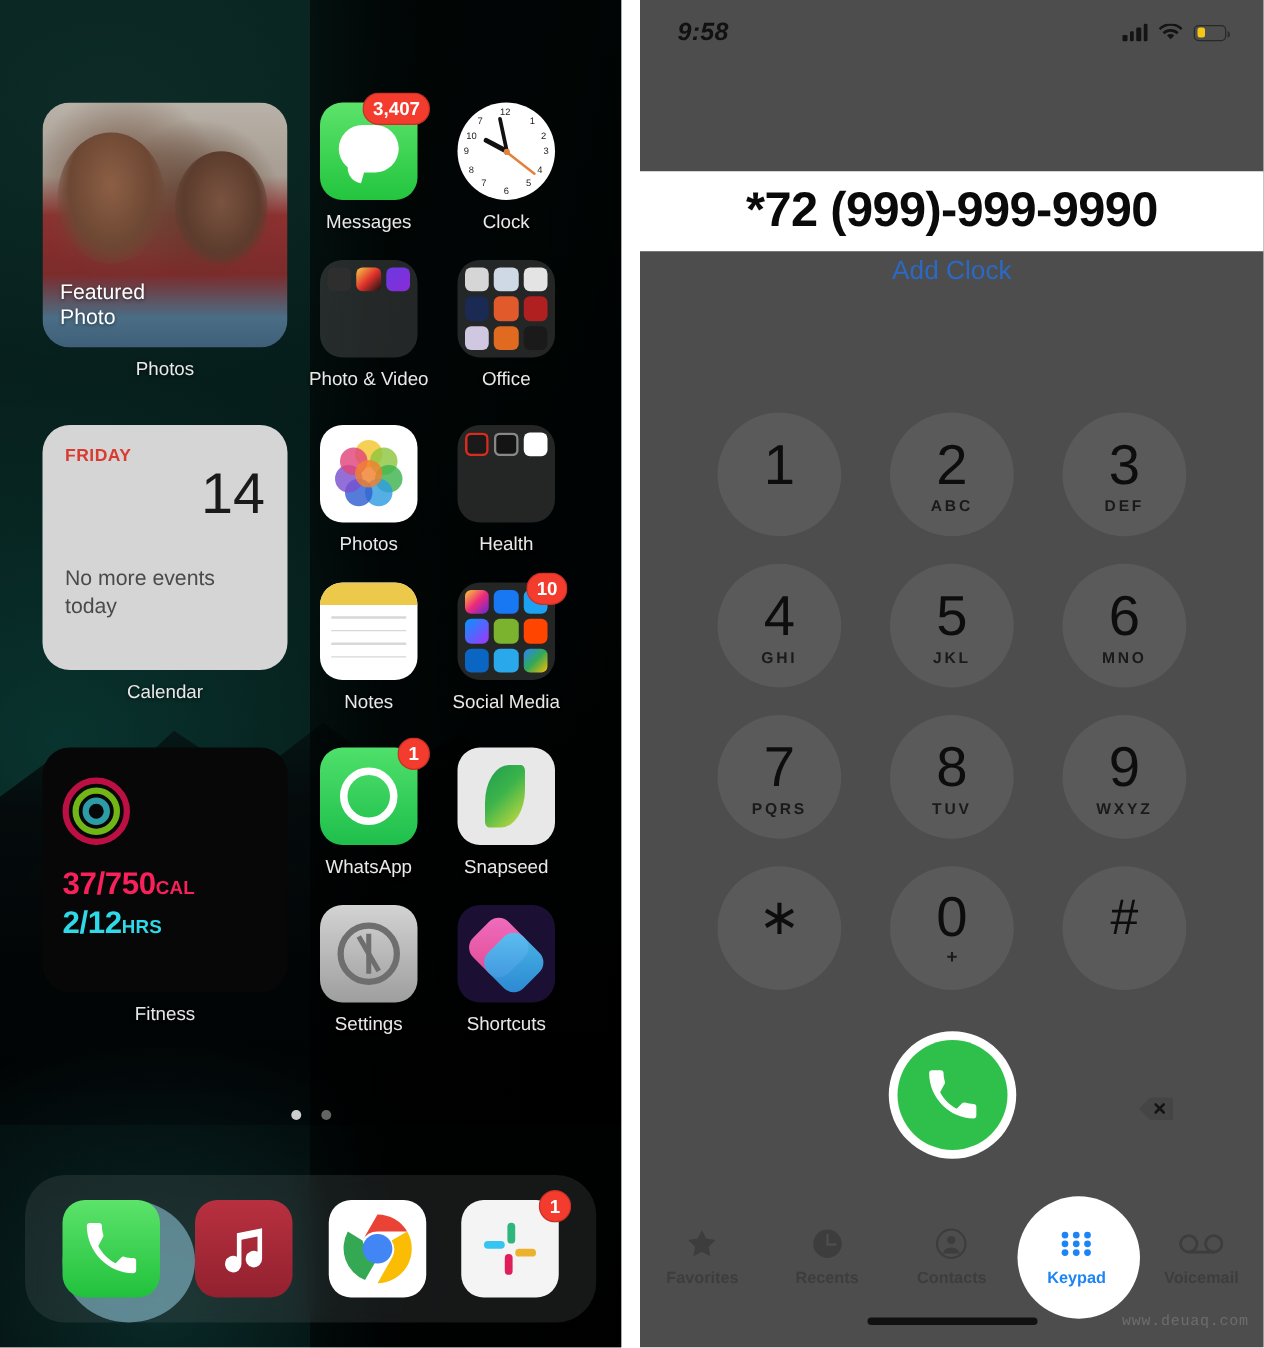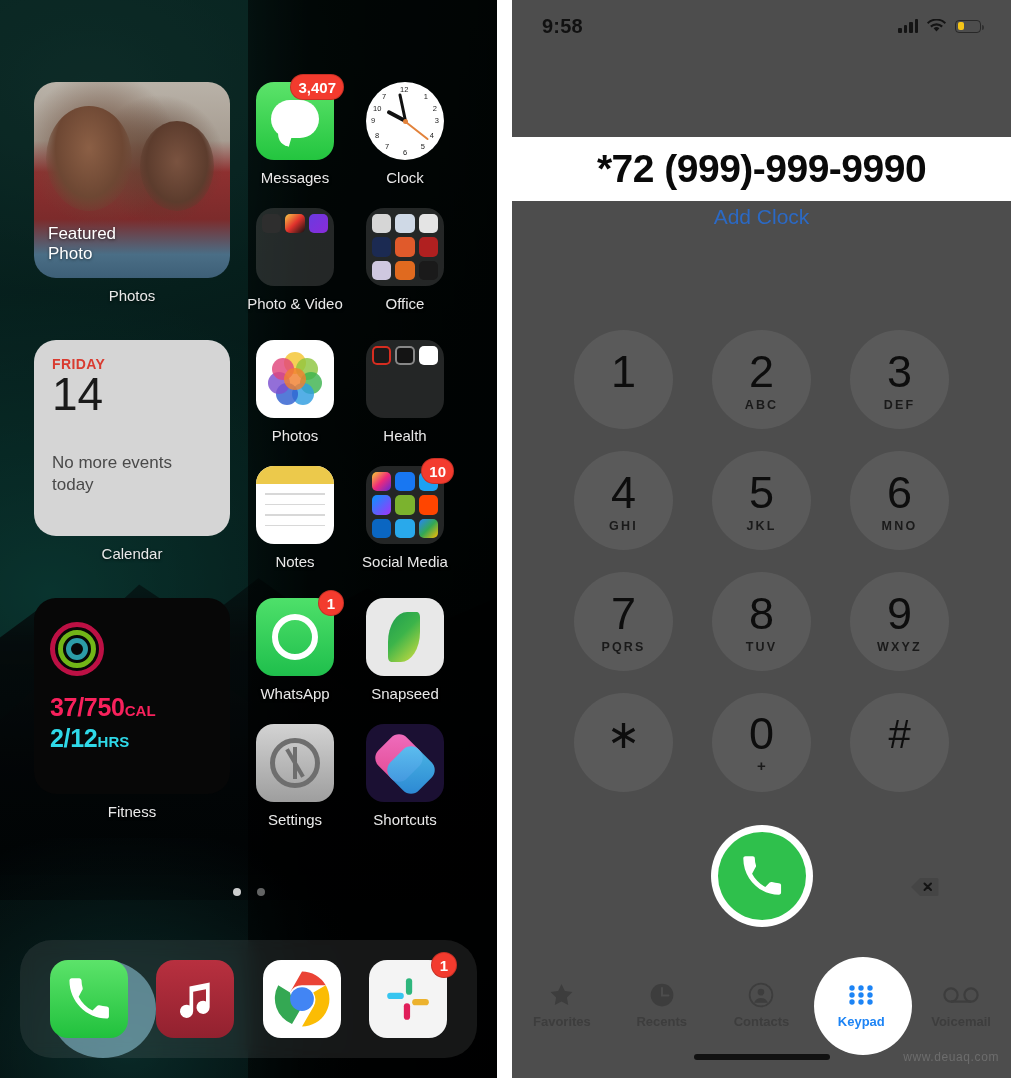--- a/index.html
+++ b/index.html
@@ -93,21 +93,21 @@
     content:""; position:absolute; right:8%; top:20%; width:38%; height:46%;
     background:radial-gradient(ellipse at 50% 45%, #7a5340 0%, #5c3c2d 58%, rgba(50,34,26,0) 80%);
     border-radius:50%;
   }
   .photo-label {
     position:absolute; left:14px; bottom:14px; color:#fff; font-size:17px;
     line-height:1.18; font-weight:500; text-shadow:0 1px 3px rgba(0,0,0,.55); z-index:3;
   }
   .w-cal { width:196px; height:196px; margin-left:34px; background:#d5d5d5; padding:16px 18px; }
   .cal-day { color:#d93b30; font-size:14px; font-weight:700; letter-spacing:.4px; }
-  .cal-num { color:#1a1a1a; font-size:46px; font-weight:400; line-height:1.05; margin-top:-2px; }
+  .cal-num { color:#1a1a1a; font-size:46px; font-weight:400; line-height:1.05; margin-top:-2px;text-align:right; }
   .cal-note { color:#4a4a4a; font-size:17px; line-height:1.28; margin-top:34px; }
 
   .w-fit { width:196px; height:196px; margin-left:34px; background:#070707; padding:24px 16px; }
   .rings { width:54px; height:54px; position:relative; margin-bottom:16px; }
   .ring { position:absolute; border-radius:50%; }
   .r1 { inset:0; border:5px solid rgba(250,20,90,.75); }
   .r2 { inset:8px; border:5px solid rgba(160,255,30,.7); }
   .r3 { inset:16px; border:5px solid rgba(60,220,235,.7); }
   .fit-line { font-size:25px; font-weight:700; line-height:1.22; letter-spacing:-.3px; }
   .fit-line small { font-size:15px; font-weight:700; letter-spacing:.1px; }
@@ -189,21 +189,21 @@
   }
   .dock-item { position:relative; display:flex; align-items:center; justify-content:center; width:106px; height:98px; }
 
   
   .phone-panel {
     position:absolute; left:512px; top:0; width:499px; height:1078px;
     background:#4d4d4d; overflow:hidden;
   }
   .statusbar-r {
     position:absolute; left:0; top:0; width:499px; height:52px;
-    display:flex; align-items:center; justify-content:space-between; padding:0 30px; z-index:4;
+    display:flex; align-items:center; justify-content:space-between; padding:0 30px; z-index:4;font-style:italic;
   }
   .number-band {
     position:absolute; left:0; top:137px; width:499px; height:64px;
     background:#ffffff; display:flex; align-items:center; justify-content:center; z-index:3;
   }
   .number-text { color:#0a0a0a; font-size:39px; font-weight:600; letter-spacing:-.5px; white-space:nowrap; }
   .addnumber {
     position:absolute; left:0; top:205px; width:499px; text-align:center;
     color:#2b69c4; font-size:21px; z-index:3;
   }
@@ -239,21 +239,21 @@
   .tab.active .tlabel { color:#1d84f5; }
   .keypad-spot {
     position:absolute; left:302px; top:957px; width:98px; height:98px; border-radius:50%;
     background:#ffffff; z-index:2;
   }
   .homebar {
     position:absolute; left:50%; margin-left:-68px; bottom:18px; width:136px; height:6px;
     border-radius:3px; background:#111; z-index:4;
   }
   .watermark { position:absolute; right:12px; bottom:14px; color:#6d6d6d; font-size:12px;
-               letter-spacing:.6px; z-index:5; }
+               letter-spacing:.6px; z-index:5;font-family:Liberation Mono, monospace; }
 </style>
 </head>
 <body>
 
 <div class="stage">
 
   <div class="home-panel">
     <div class="wallpaper"></div>
     <div class="mountain"></div>
     <div class="mountain2"></div>

